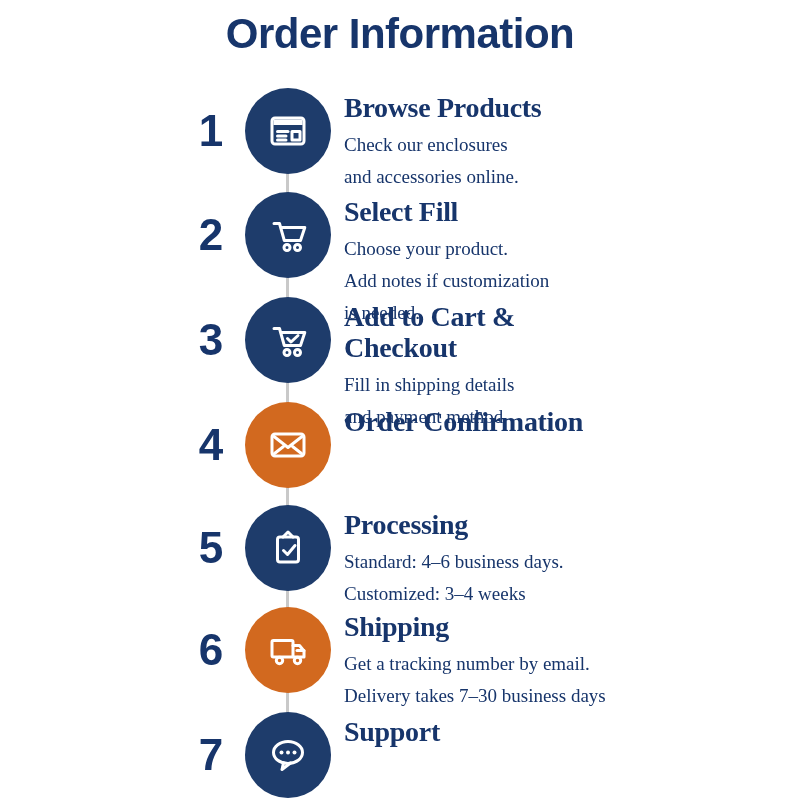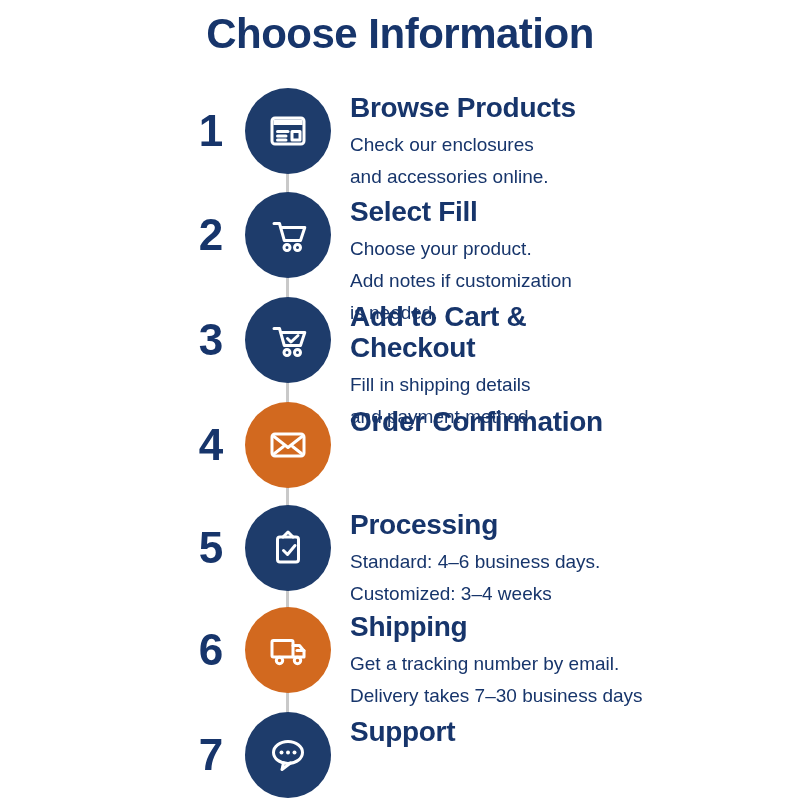--- a/index.html
+++ b/index.html
@@ -59,23 +59,24 @@
     border-radius:50%;
     display:flex;align-items:center;justify-content:center;
     flex:0 0 86px;
   }
   .c-navy{background:var(--navy);}
   .c-orange{background:var(--orange);}
   .circle svg{display:block;}
   .icon-stroke{fill:none;stroke:#ffffff;stroke-width:3;stroke-linecap:round;stroke-linejoin:round;}
   .icon-fill{fill:#ffffff;stroke:none;}
   .text{
-    margin-left:19px;
+    margin-left:13px;
     padding-top:4px;
     max-width:330px;
+    font-family:Liberation Serif, serif;
   }
   .title{
     font-size:28px;
     font-weight:bold;
     line-height:31px;
     color:var(--text);
     white-space:pre-line;
     letter-spacing:-0.3px;
   }
   .desc{
@@ -84,21 +85,21 @@
     line-height:32px;
     color:var(--text);
     white-space:pre-line;
   }
 </style>
 </head>
 <body>
 
 <div class="page">
 
-  <h1 class="main-title">Choose Information</h1>
+  <h1 class="main-title">Order Information</h1>
 
   <div class="connector"></div>
 
   <div class="step step-1">
     <div class="num">1</div>
     <div class="circle c-navy">
       <span>
         <svg width="48" height="48" viewBox="0 0 48 48">
           <rect class="icon-stroke" x="8" y="11" width="32" height="26" rx="3"></rect>
           <rect class="icon-fill" x="9.5" y="12.5" width="29" height="5.5"></rect>

